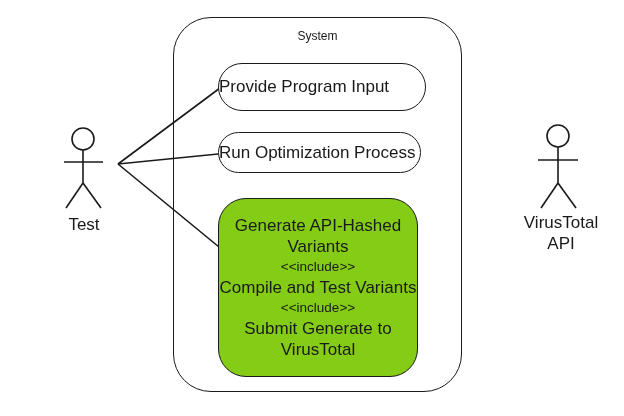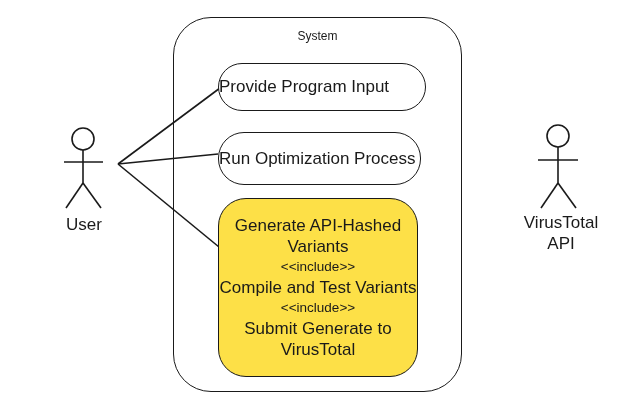--- a/index.html
+++ b/index.html
@@ -38,28 +38,28 @@
     border-radius: 26px;
     background: #ffffff;
     display: flex;
     align-items: center;
     justify-content: flex-start;
     font-size: 17px;
     white-space: nowrap;
     text-align: center;
   }
   .uc-provide { left: 218px; top: 63px;  width: 208px; height: 48px; }
-  .uc-run     { left: 218px; top: 132px; width: 203px; height: 53px; }
+  .uc-run     { left: 218px; top: 132px; width: 203px; height: 41px; }
 
   .uc-group {
     left: 218px; top: 198px;
     width: 200px; height: 179px;
     border: 1.6px solid #1a1a1a;
     border-radius: 28px;
-    background: #fde047;
+    background: #84cc16;
     display: flex;
     flex-direction: column;
     align-items: center;
     justify-content: center;
     text-align: center;
   }
   .uc-line {
     font-size: 17px;
     line-height: 21px;
   }
@@ -122,20 +122,20 @@
   </div>
 
   <div class="abs uc-group">
     <div class="uc-line wrap-180">Generate API-Hashed Variants</div>
     <div class="include-label">&lt;&lt;include&gt;&gt;</div>
     <div class="uc-line nowrap">Compile and Test Variants</div>
     <div class="include-label">&lt;&lt;include&gt;&gt;</div>
     <div class="uc-line wrap-170">Submit Generate to VirusTotal</div>
   </div>
 
-  <div class="abs actor-label label-user">User</div>
+  <div class="abs actor-label label-user">Test</div>
 
   <div class="abs actor-label label-vt">
     <div>VirusTotal</div>
     <div>API</div>
   </div>
 
 </div>
 
 </body></html>

